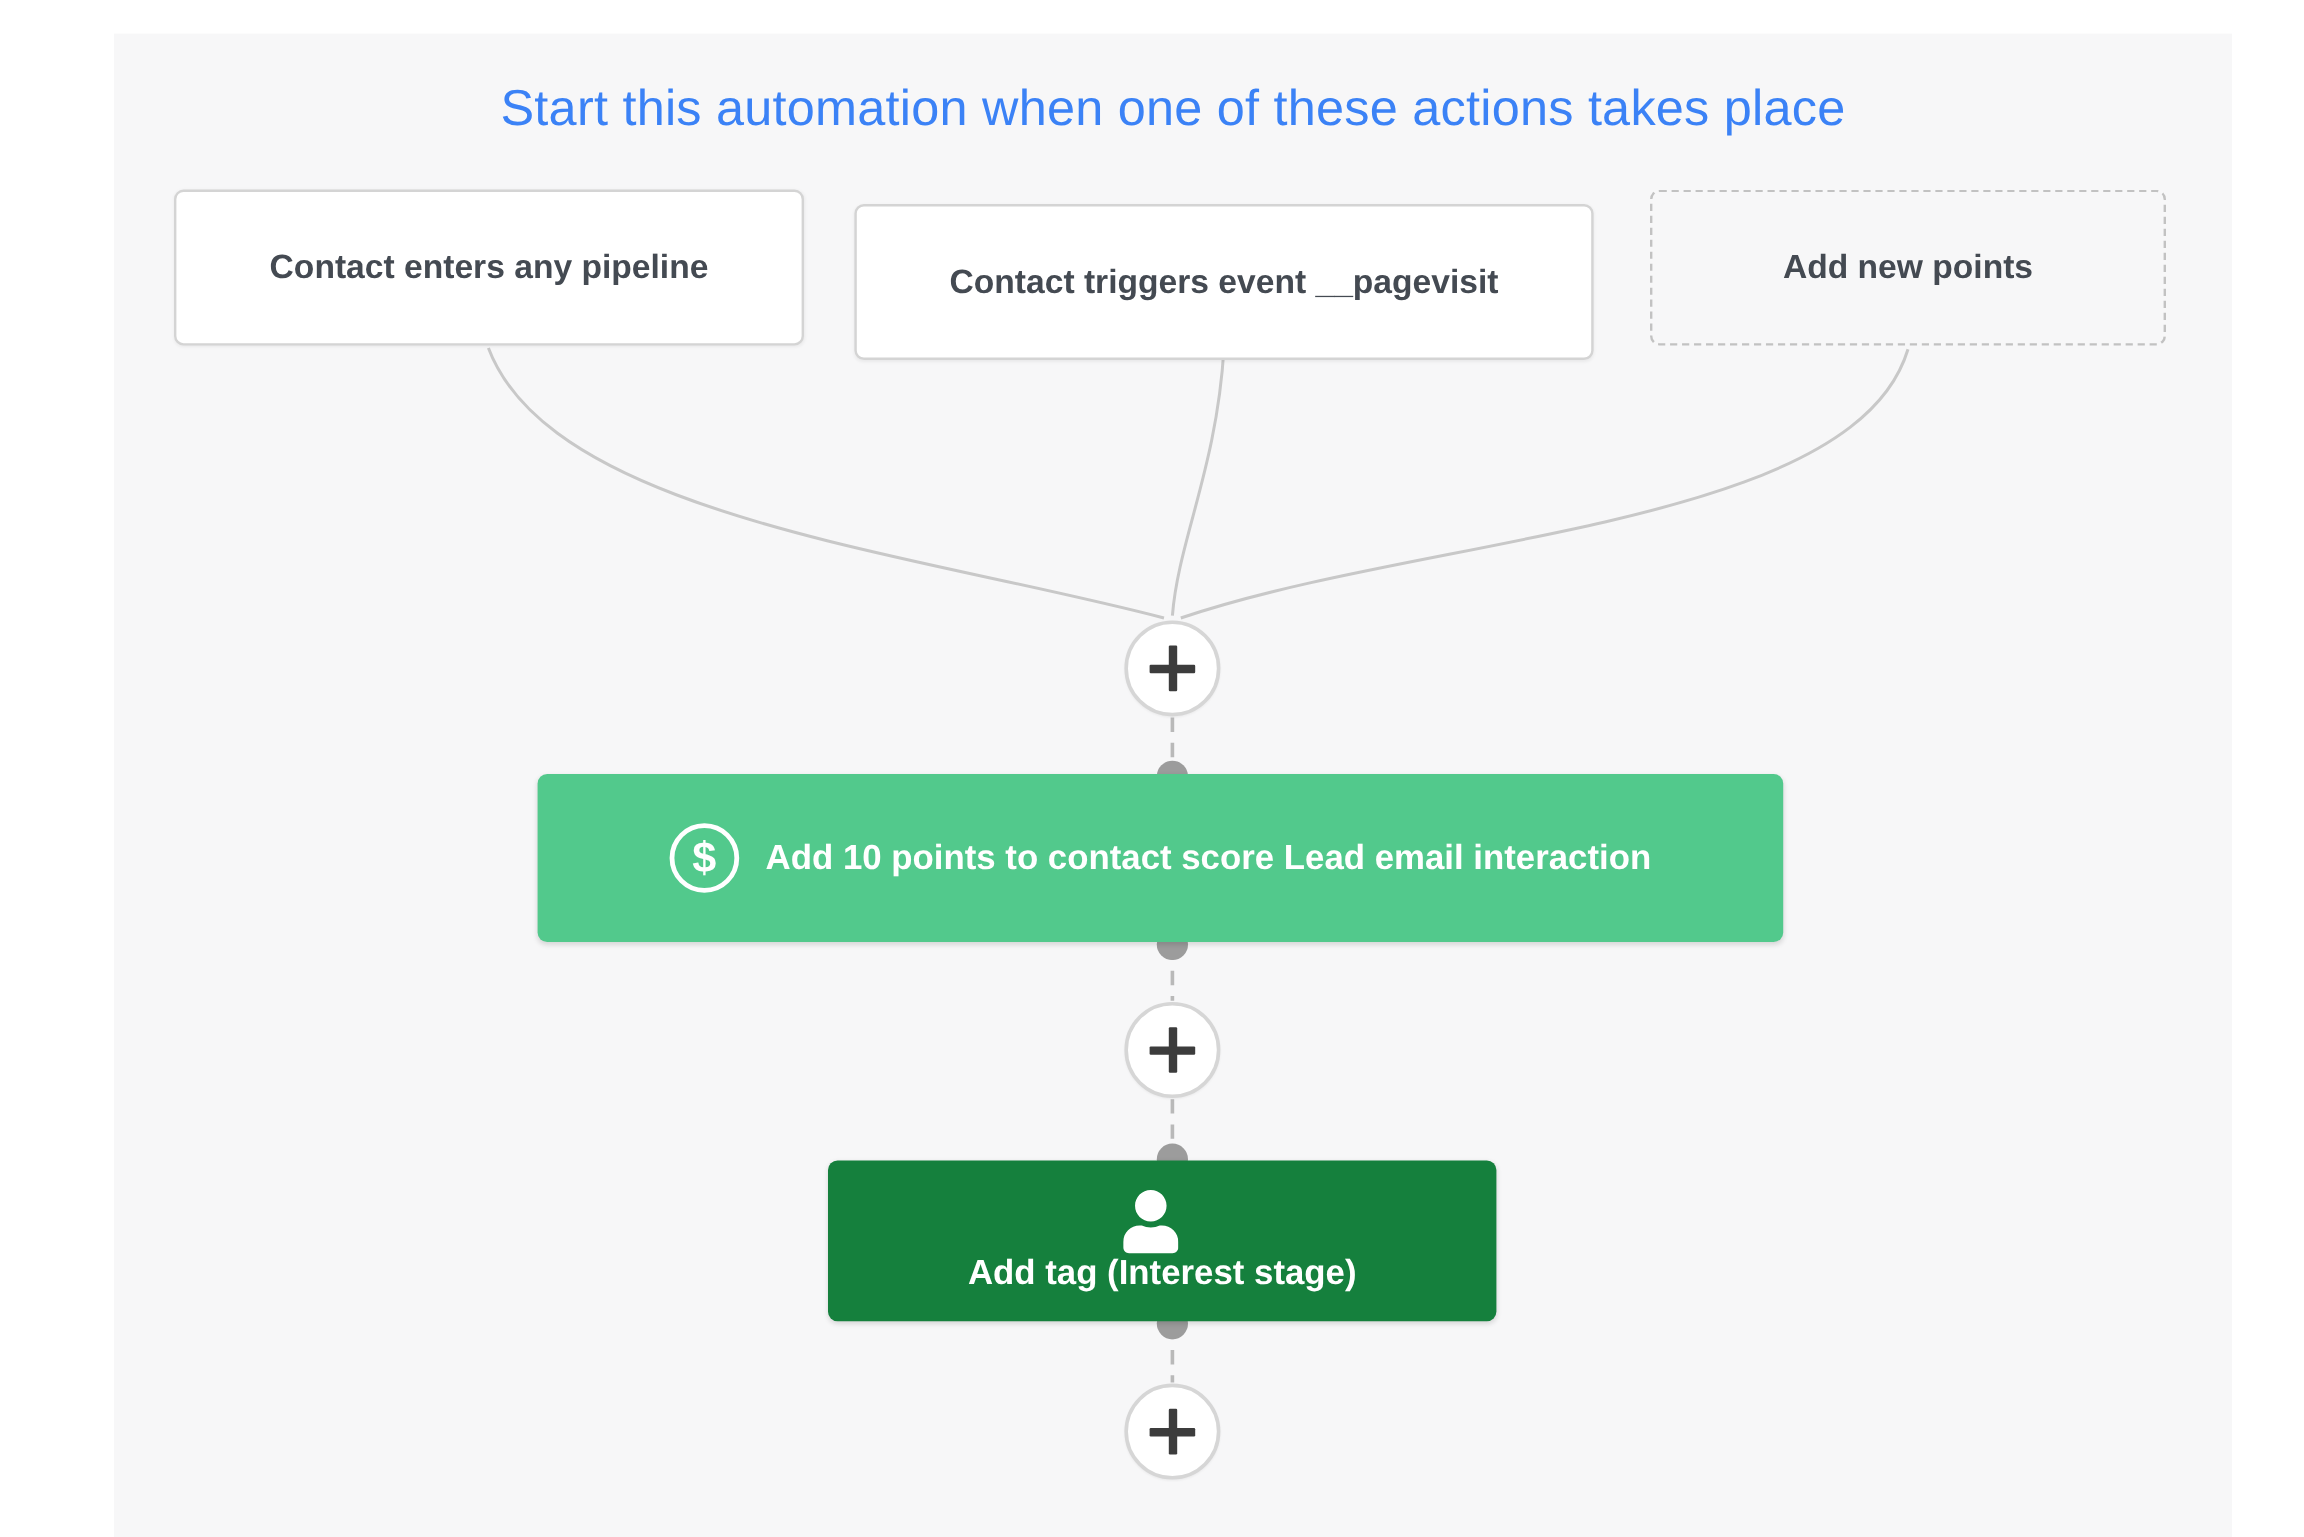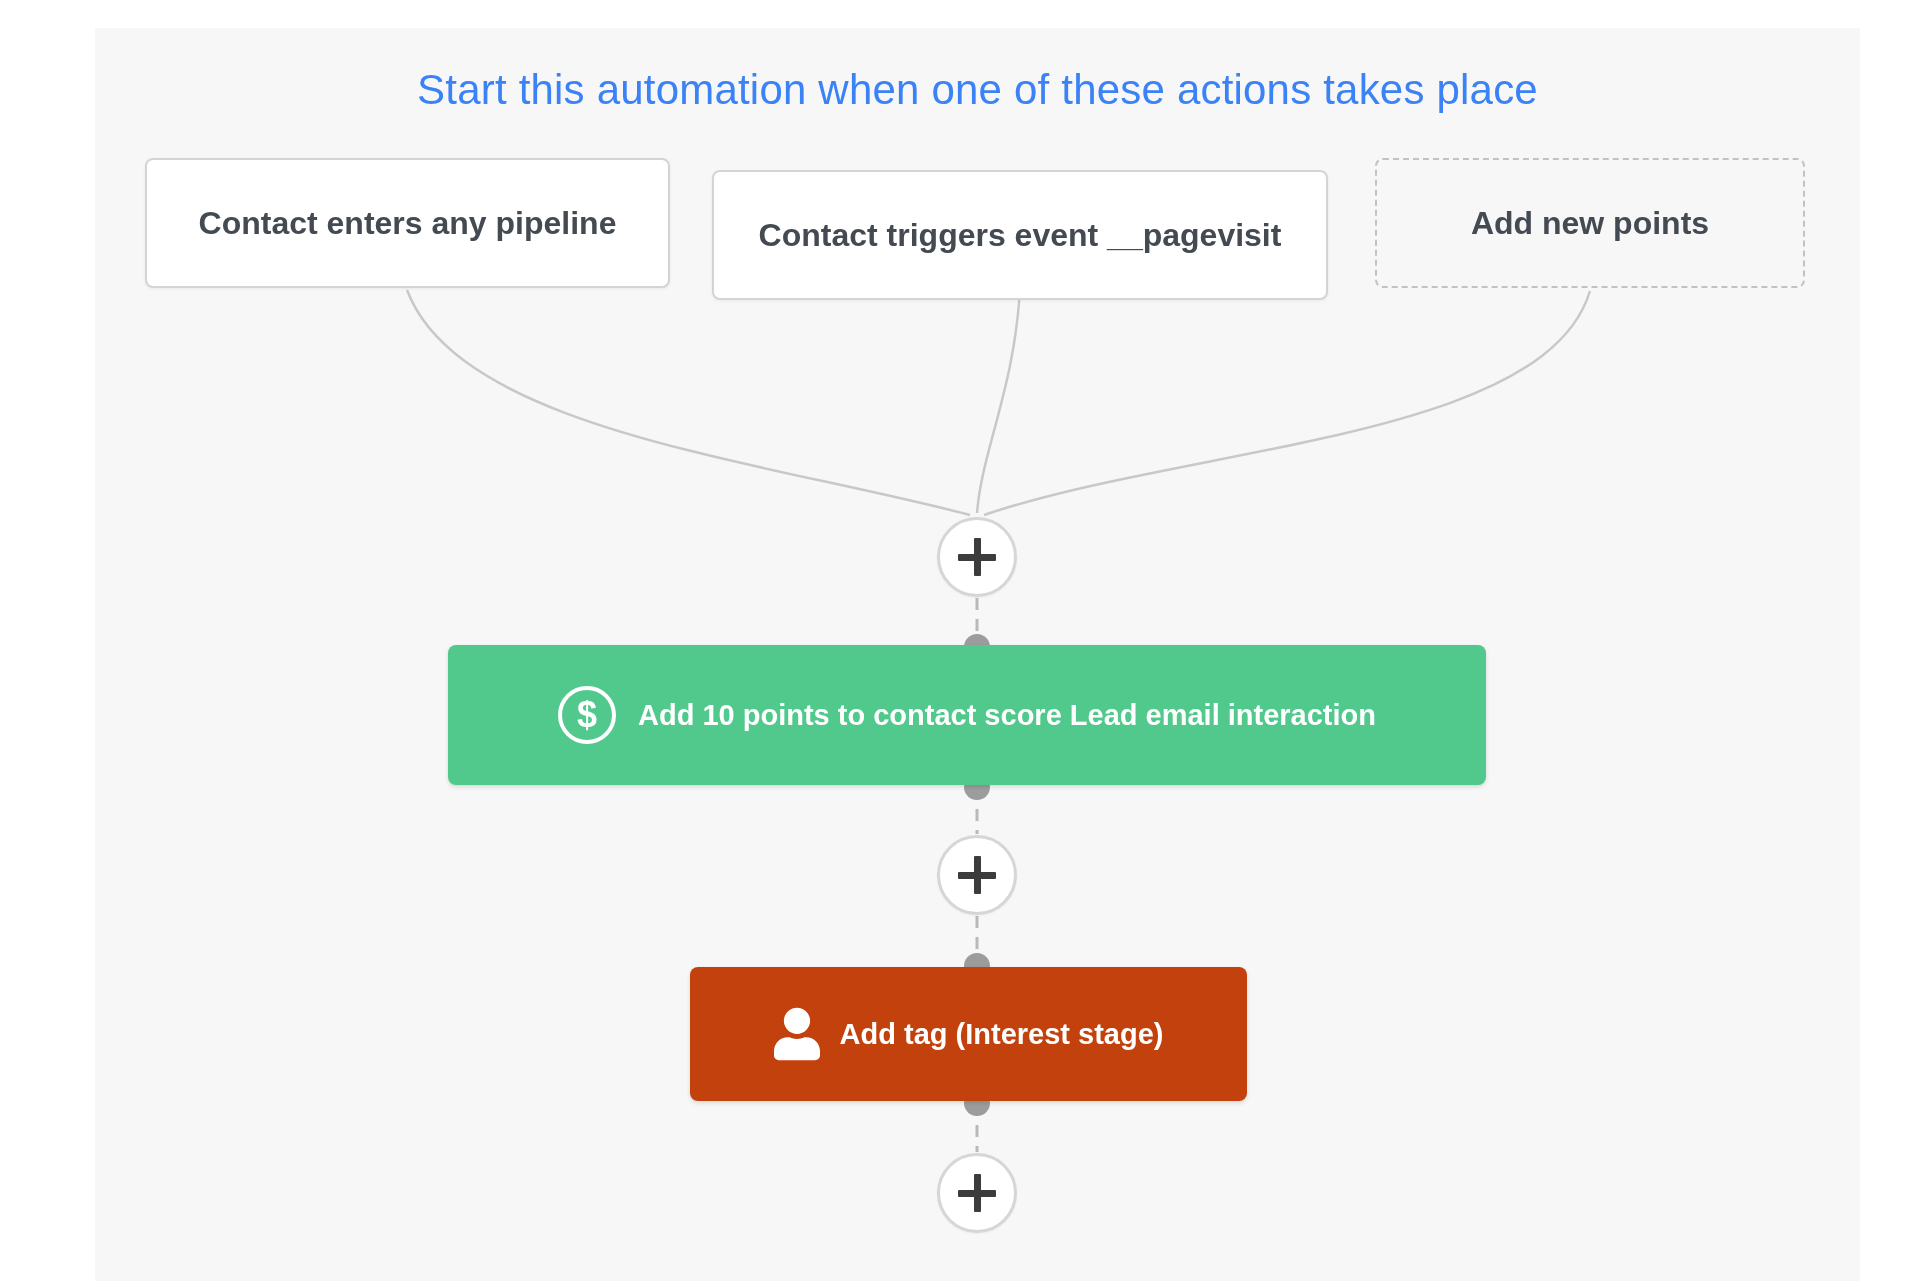--- a/index.html
+++ b/index.html
@@ -16,21 +16,21 @@
     text-align: center; font-size: 42px; font-weight: 400; color: #3b82f6;
     letter-spacing: 0.2px;
   }
 
   .connector-layer { position: absolute; left: 0; top: 0; width: 1920px; height: 1281px; pointer-events: none; }
 
   .trigger-box {
     position: absolute; top: 158px; height: 130px;
     background: #ffffff; border: 2px solid #d4d4d4; border-radius: 8px;
     display: flex; align-items: center; justify-content: center;
-    font-size: 32px; font-weight: 700; color: #444a52;
+    font-size: 28px; font-weight: 700; color: #444a52;
     box-shadow: 0 1px 3px rgba(0,0,0,0.06);
     cursor: pointer;
   }
   .trigger-box.box-1 { left: 145px; width: 525px; }
   .trigger-box.box-2 { left: 712px; width: 616px; margin-top: 12px; }
   .trigger-box.box-3 {
     left: 1375px; width: 430px;
     background: transparent; border: 2px dashed #c2c2c2; box-shadow: none;
   }
 
@@ -50,21 +50,21 @@
   .plus-icon::before { width: 38px; height: 7px; left: -19px; top: -3.5px; }
   .plus-icon::after  { width: 7px; height: 38px; left: -3.5px; top: -19px; }
 
   .action-block {
     position: absolute; border-radius: 8px; cursor: pointer;
     display: flex; align-items: center; justify-content: center;
     color: #ffffff; font-size: 29px; font-weight: 700;
     box-shadow: 0 2px 4px rgba(0,0,0,0.13);
   }
   .action-block.score { left: 448px; top: 645px; width: 1038px; height: 140px; background: #52c98c; }
-  .action-block.tag   { left: 690px; top: 967px; width: 557px; height: 134px; background: #c2410c; }
+  .action-block.tag   { left: 690px; top: 967px; width: 557px; height: 134px; background: #15803d; flex-direction: column; }
 
   .dollar-badge {
     width: 58px; height: 58px; border: 4px solid #ffffff; border-radius: 50%;
     display: flex; align-items: center; justify-content: center;
     font-size: 36px; font-weight: 700; color: #ffffff;
     margin-right: 22px; flex: 0 0 auto;
   }
   .person-badge { margin-right: 20px; flex: 0 0 auto; display: flex; }
 </style>
 </head>

